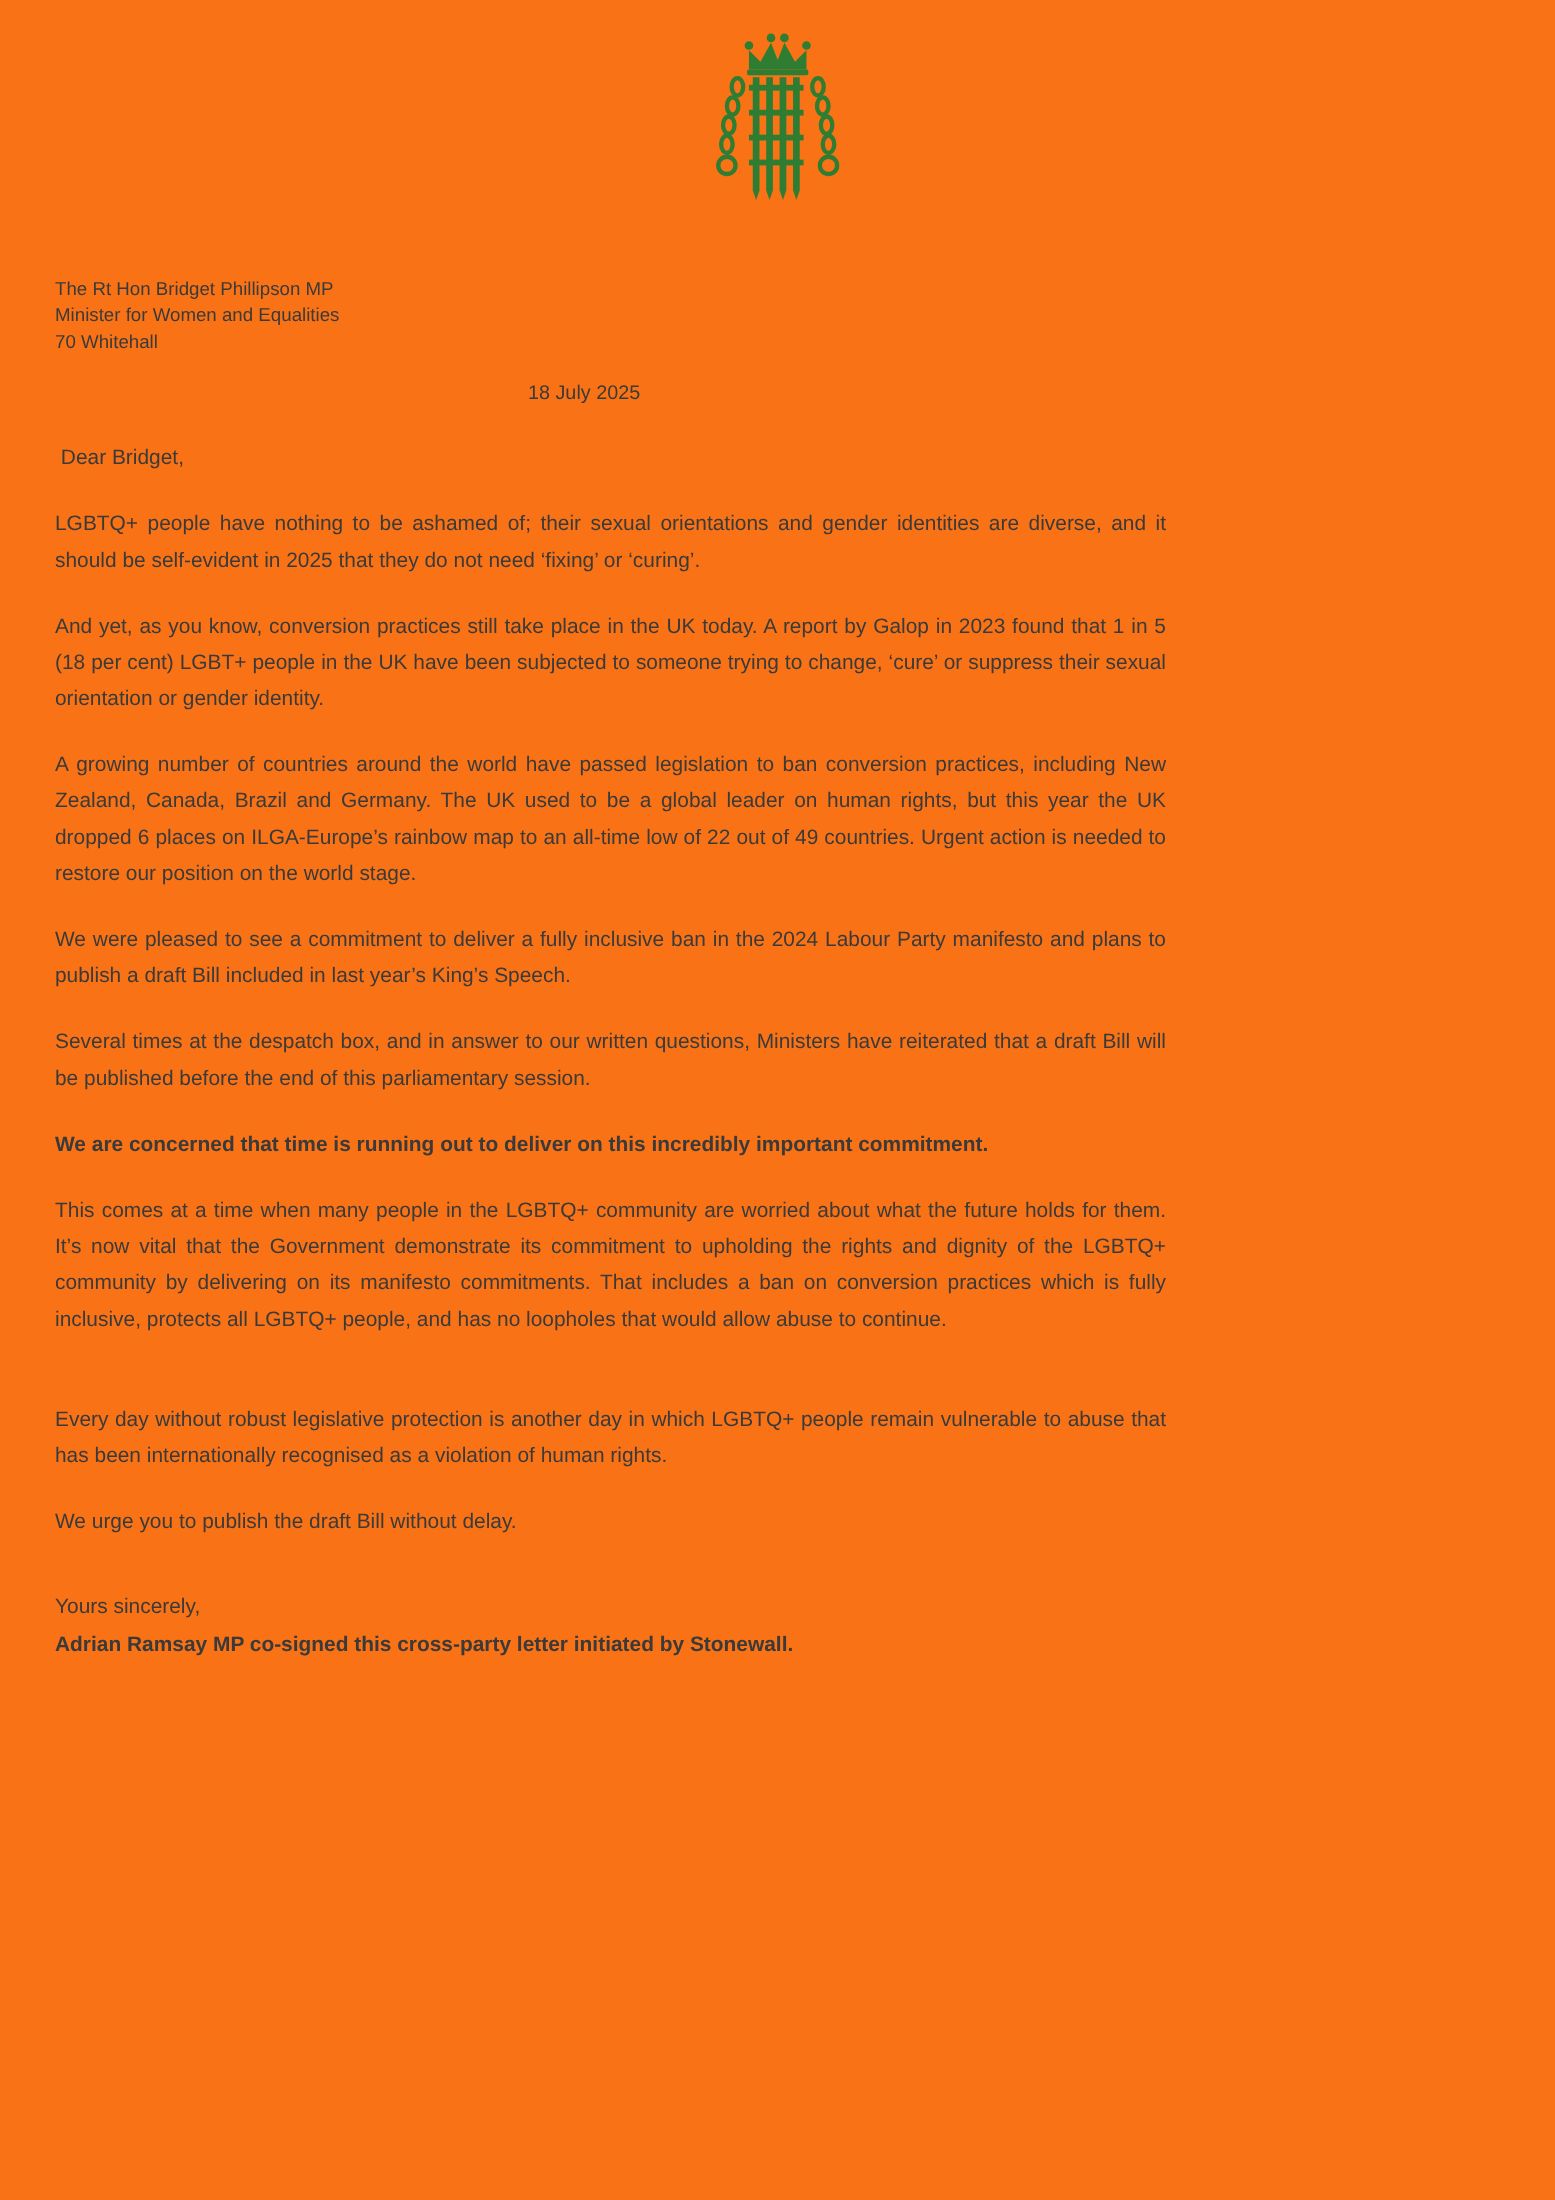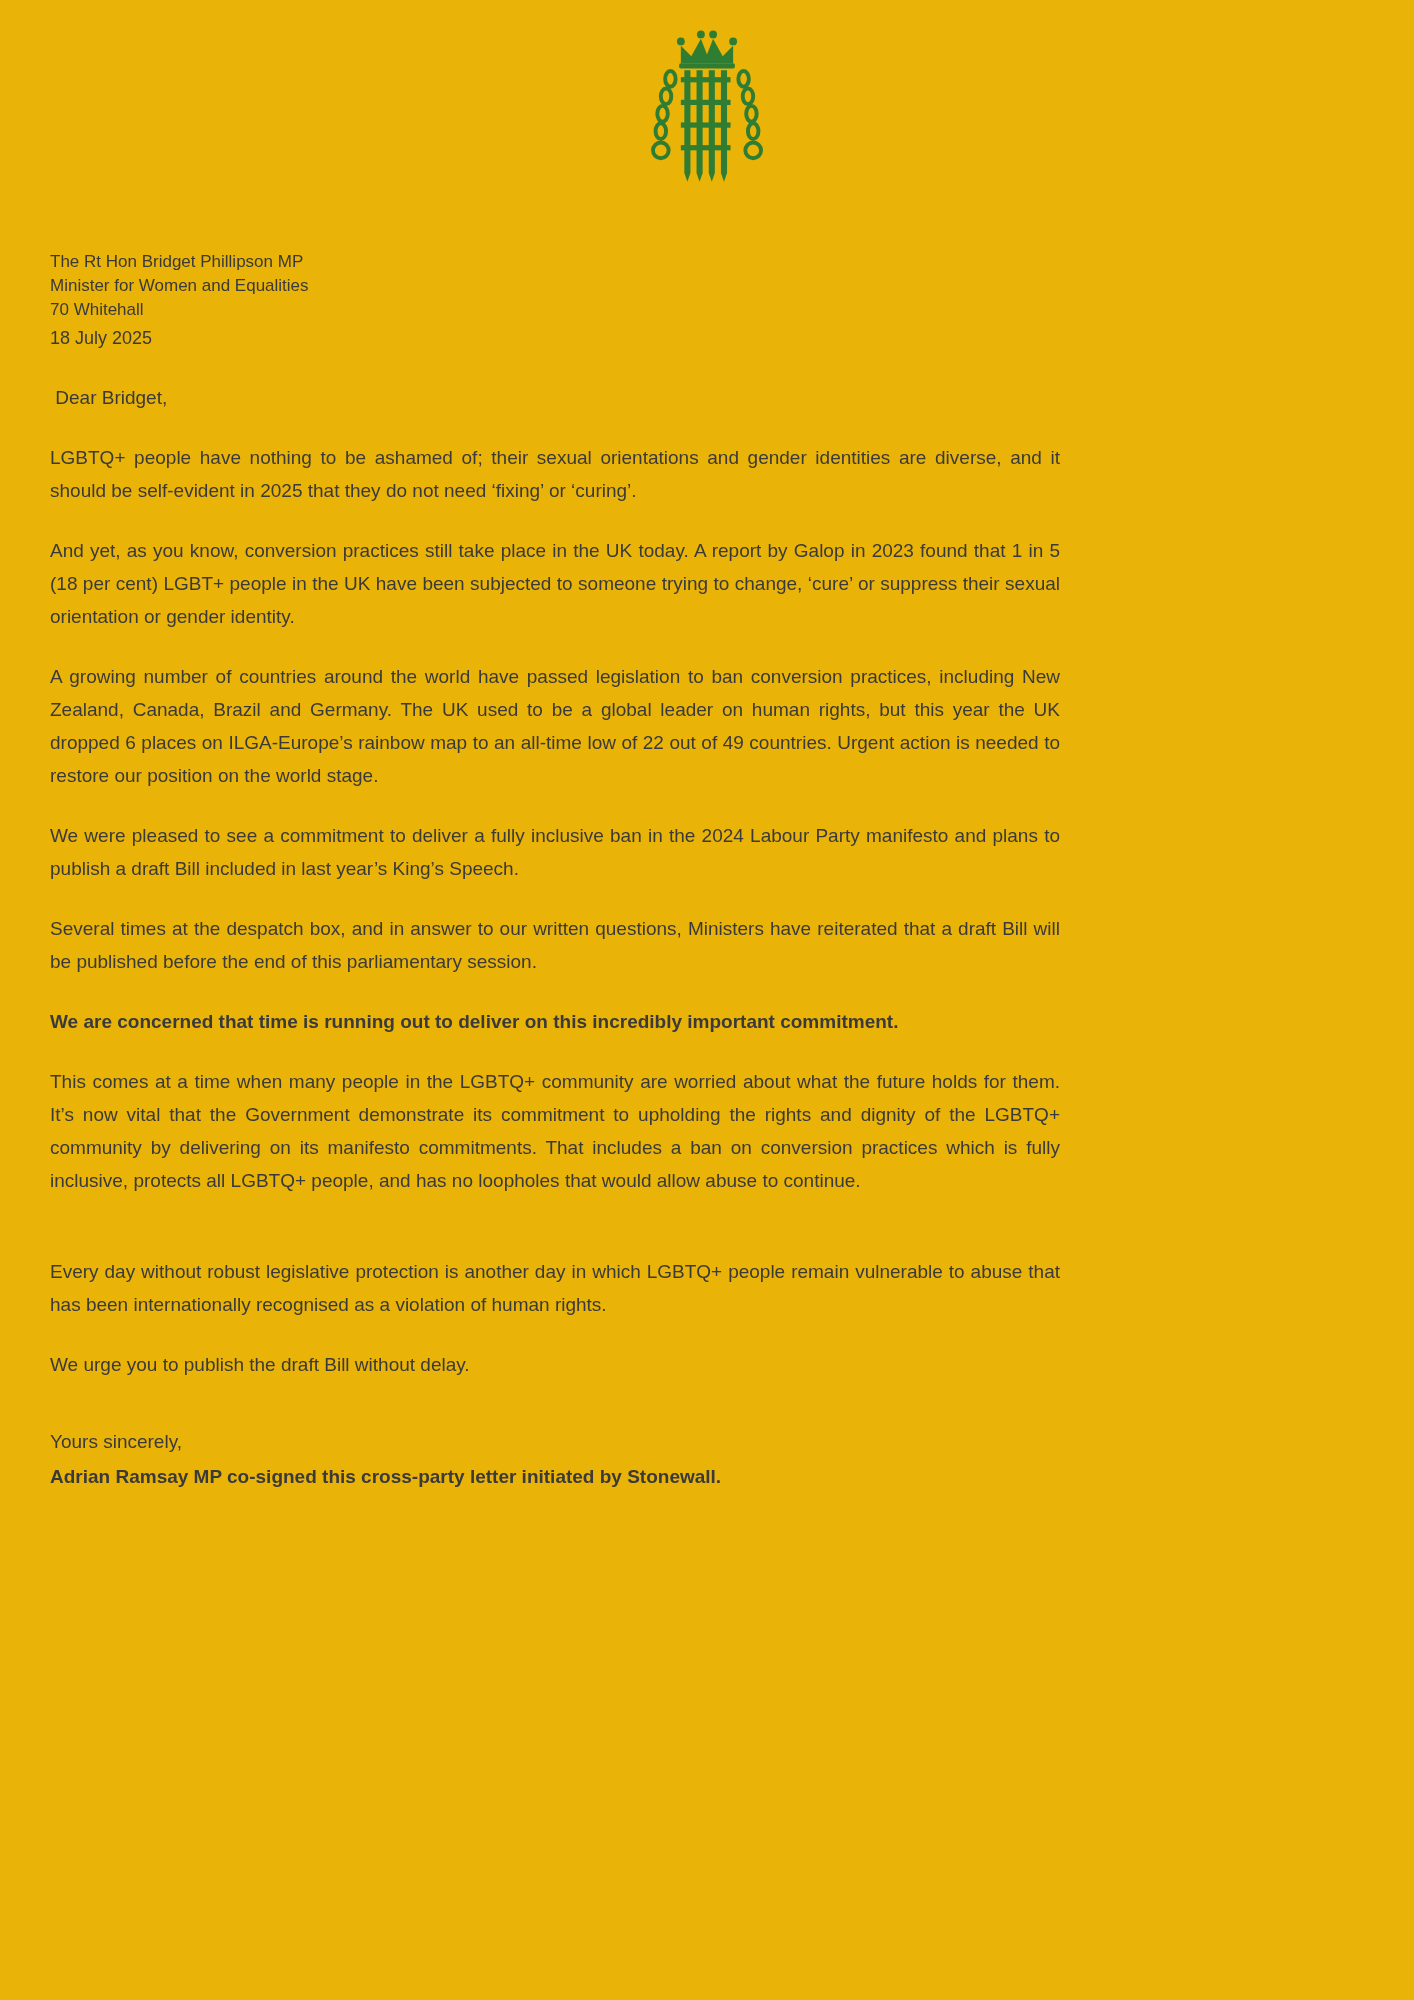--- a/index.html
+++ b/index.html
@@ -4,43 +4,43 @@
 <style>
   html, body {
     margin: 0;
     padding: 0;
     background: #fcfce1;
   }
   .page {
     position: relative;
     width: 1414px;
     height: 2000px;
-    background: #eab308;
+    background: #f97316;
     font-family: "Liberation Sans", sans-serif;
     color: #3a3a3a;
     box-sizing: border-box;
     overflow: hidden;
   }
   .logo-wrap {
     padding-top: 28px;
     text-align: center;
   }
   .content {
     margin-left: 50px;
     width: 1010px;
   }
   .address {
     margin-top: 50px;
     font-size: 17px;
     line-height: 24px;
   }
   .address div { margin: 0; }
   .date-line {
-    margin-top: 6px;
-    text-align: left;
+    margin-top: 24px;
+    text-align: center;
     padding-right: 48px;
     font-size: 18px;
   }
   .salutation {
     margin-top: 32px;
     font-size: 19px;
     line-height: 33px;
     white-space: pre-wrap;
   }
   p.body-par {

